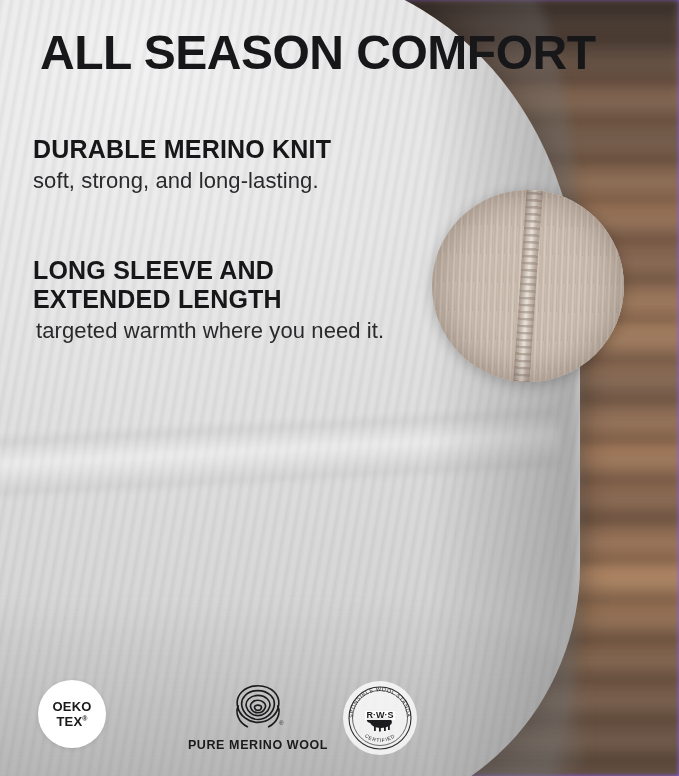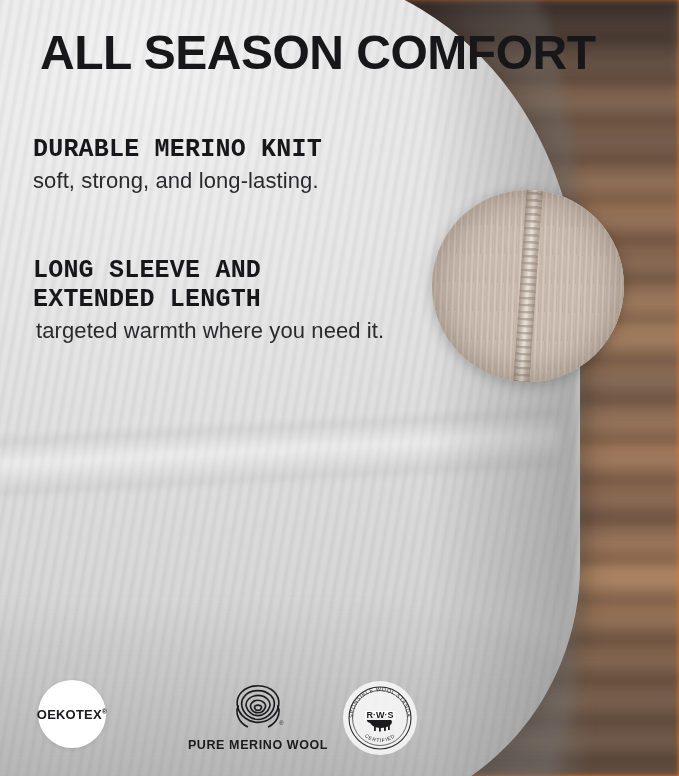--- a/index.html
+++ b/index.html
@@ -12,21 +12,21 @@
     font-family: "Liberation Sans", sans-serif;
     overflow: hidden;
     background: #cfcfcf;
   }
 
   .poster {
     position: relative;
     width: 679px;
     height: 776px;
     overflow: hidden;
-    background: #f97316;
+    background: #8b5cf6;
   }
 
   
   .bg-wood {
     position: absolute;
     inset: 0;
     background:
       linear-gradient(180deg,
         #6a5a50 0%, #7b6354 6%, #8a6a54 12%, #6a5444 18%,
         #946f54 26%, #7d5f4b 33%, #a07a5c 42%, #7a5f4c 50%,
@@ -187,21 +187,20 @@
     top: 135px;
     width: 400px;
   }
   .feature { margin-bottom: 40px; }
   .feature-title {
     font-size: 25px;
     font-weight: 700;
     color: #17171a;
     line-height: 1.16;
     letter-spacing: 0.2px;
-    font-family: Liberation Mono, monospace;
   }
   .feature-sub {
     margin-top: 3px;
     font-size: 22px;
     color: #2a2a2d;
     line-height: 1.3;
     letter-spacing: 0.1px;
   }
   .f1 { margin-bottom: 60px; }
   .f2 { margin-bottom: 52px; }
@@ -217,21 +216,21 @@
     width: 400px;
     height: 78px;
   }
   .badge-oeko {
     position: absolute;
     left: 0; top: 0;
     width: 68px; height: 68px;
     border-radius: 50%;
     background: #ffffff;
     display: flex;
-    flex-direction: row;
+    flex-direction: column;
     align-items: center;
     justify-content: center;
     box-shadow: 0 1px 4px rgba(0,0,0,.10);
   }
   .badge-oeko .l1 {
     font-size: 13px; font-weight: 700; color: #1b1b1e; letter-spacing: .2px;
   }
   .badge-oeko .l2 {
     font-size: 13px; font-weight: 700; color: #1b1b1e; letter-spacing: .2px; position: relative;
   }

